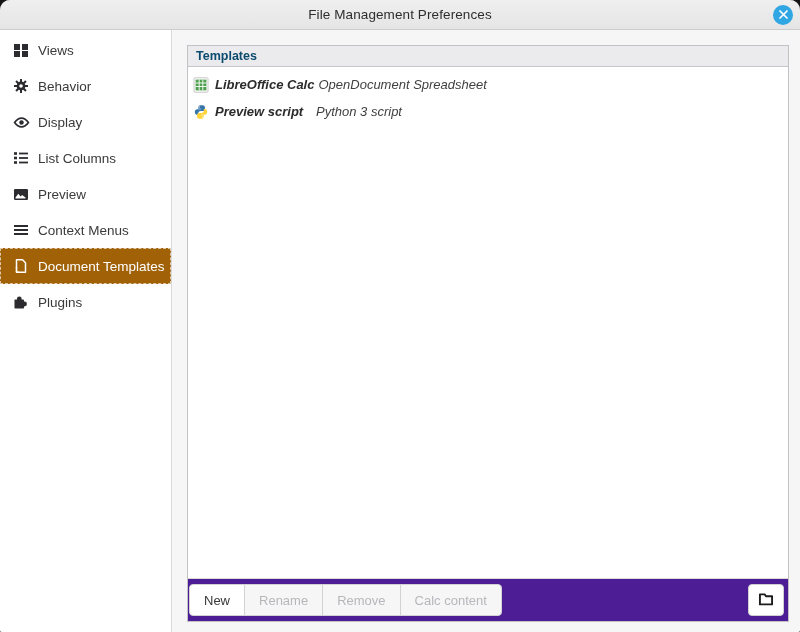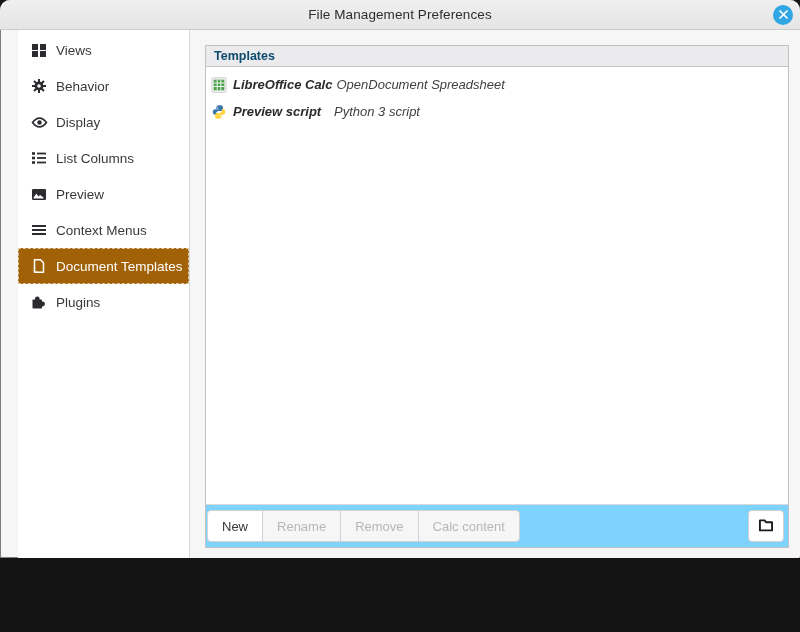--- a/index.html
+++ b/index.html
@@ -1,38 +1,38 @@
 <!DOCTYPE html>
 <html><head>
 <meta charset="utf-8">
 <style>
   * { margin:0; padding:0; box-sizing:border-box; }
   html,body { width:800px; height:632px; background:#141414; font-family:"Liberation Sans","DejaVu Sans",sans-serif; }
   .window {
-    width:800px; height:558px; display:flex; flex-direction:column;
+    width:800px; height:632px; display:flex; flex-direction:column;
     border-radius:10px 10px 2px 2px; overflow:hidden; background:#f6f6f6;
     box-shadow:0 0 0 1px #7e7e7e inset;
   }
   
   .titlebar {
     height:30px; flex:0 0 30px; position:relative;
     background:linear-gradient(#efefef,#e5e5e5);
     border-bottom:1px solid #cccccc;
     display:flex; align-items:center; justify-content:center;
   }
   .titlebar .title { font-size:13.5px; color:#2d2d2d; letter-spacing:.1px; }
   .close-btn {
     position:absolute; right:7px; top:5px; width:20px; height:20px; border-radius:50%;
     border:none; display:flex; align-items:center; justify-content:center; cursor:pointer;
   }
   
   .main { flex:1; display:flex; min-height:0; }
   .sidebar {
     width:172px; flex:0 0 172px; background:#ffffff;
-    border-right:1px solid #dadada; padding-top:2px;margin-left:18px;
+    border-right:1px solid #dadada; padding-top:2px;
   }
   .side-item {
     height:36px; display:flex; align-items:center; gap:8px;
     padding-left:13px; font-size:13.5px; color:#3a3a3a; cursor:pointer;
   }
   .side-item .icn { width:17px; height:17px; flex:0 0 17px; color:#2c2c30; display:flex; align-items:center; }
   .side-item.selected { background:#a16207; color:#ffffff; outline:1px dashed rgba(255,255,255,.65); outline-offset:-1px; }
   .side-item.selected .icn { color:#ffffff; }
 
   .content { flex:1; position:relative; background:#f6f6f6; }
@@ -45,21 +45,21 @@
     font-size:12.5px; font-weight:bold; color:#0c4a6e;
     display:flex; align-items:center; padding-left:8px;
   }
   .list { flex:1; background:#fff; padding-top:4px; overflow:hidden;font-style:italic; }
   .trow { height:27px; display:flex; align-items:center; padding-left:5px; cursor:default; }
   .trow .ficon { width:16px; height:16px; flex:0 0 16px; margin-right:6px; }
   .trow .tname { font-size:13px; font-weight:bold; color:#2b2b2b; min-width:97px; margin-right:4px; white-space:nowrap; }
   .trow .tdesc { font-size:13px; color:#3f3f3f; white-space:nowrap; }
 
   .actionbar {
-    flex:0 0 43px; background:#7dd3fc; border-top:1px solid #d9d9d9;
+    flex:0 0 43px; background:#4c1d95; border-top:1px solid #d9d9d9;
     display:flex; align-items:center; padding:0 4px 0 1px;
   }
   .btn-group { display:flex; height:32px; }
   .btn {
     height:32px; border:1px solid #d2d2d4; background:#f6f6f7; color:#b7b7bb;
     font-size:13px; font-family:inherit; padding:0 14px; margin-left:-1px; cursor:default;
   }
   .btn:first-child { border-radius:4px 0 0 4px; margin-left:0; }
   .btn:last-child  { border-radius:0 4px 4px 0; }
   .btn.enabled { background:#ffffff; color:#383838; cursor:pointer; position:relative; z-index:1; }

